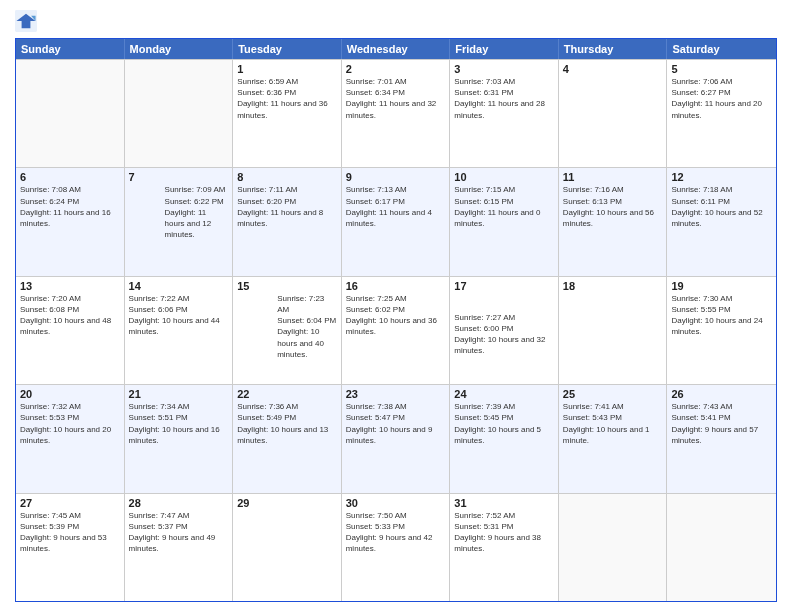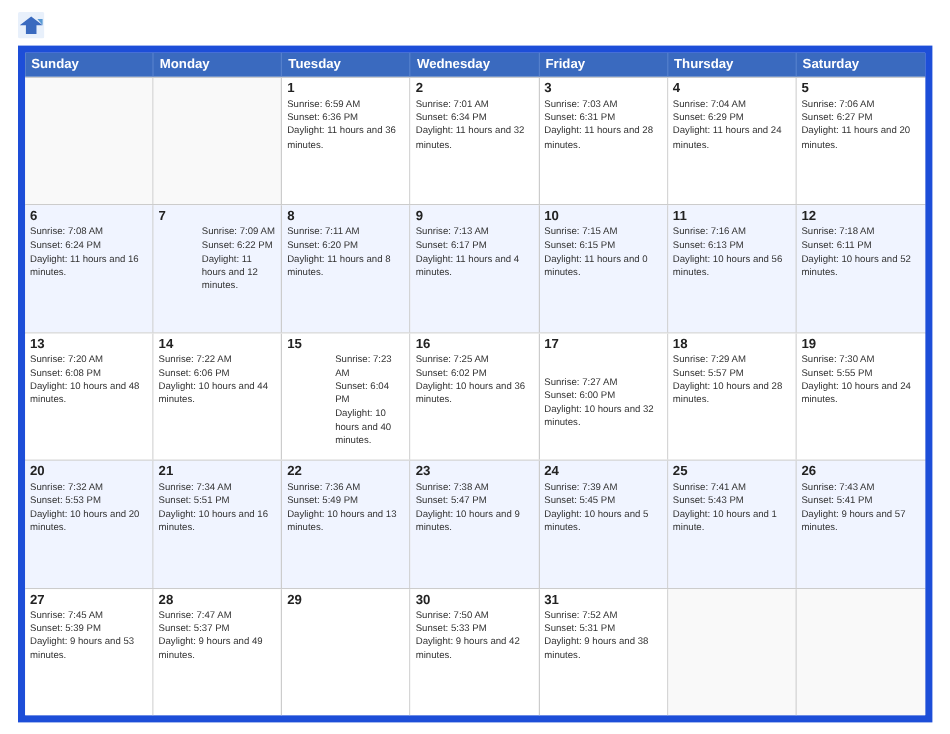--- a/index.html
+++ b/index.html
@@ -57,21 +57,21 @@
       line-height: 1.1;
     }
     .location {
       font-size: 13px;
       color: #555;
     }
     .calendar {
       flex: 1;
       display: flex;
       flex-direction: column;
-      border: 6px solid #1d4ed8;
+      border: 1px solid #1d4ed8;
     }
     .cal-header {
       display: grid;
       grid-template-columns: repeat(7, 1fr);
       background: #3a6abf;
     }
     .cal-header-cell {
       color: #fff;
       font-size: 11px;
       font-weight: bold;
@@ -164,23 +164,20 @@
 Daylight: 11 hours and 32 minutes.</div>
           </div>
           <div class="cal-cell">
             <span class="day-num">3</span>
             <div class="cell-text" style="white-space: pre-line;">Sunrise: 7:03 AM
 Sunset: 6:31 PM
 Daylight: 11 hours and 28 minutes.</div>
           </div>
           <div class="cal-cell">
             <span class="day-num">4</span>
-            <div class="cell-text" style="white-space: pre-line;">Sunrise: 7:04 AM
-Sunset: 6:29 PM
-Daylight: 11 hours and 24 minutes.</div>
           </div>
           <div class="cal-cell">
             <span class="day-num">5</span>
             <div class="cell-text" style="white-space: pre-line;">Sunrise: 7:06 AM
 Sunset: 6:27 PM
 Daylight: 11 hours and 20 minutes.</div>
           </div>
         </div>
         <div class="cal-row">
           <div class="cal-cell alt-row">
@@ -252,23 +249,20 @@
 Daylight: 10 hours and 36 minutes.</div>
           </div>
           <div class="cal-cell">
             <span class="day-num">17</span>
             <div class="cell-text" style="white-space: pre-line; margin-top: 20px;">Sunrise: 7:27 AM
 Sunset: 6:00 PM
 Daylight: 10 hours and 32 minutes.</div>
           </div>
           <div class="cal-cell">
             <span class="day-num">18</span>
-            <div class="cell-text" style="white-space: pre-line;">Sunrise: 7:29 AM
-Sunset: 5:57 PM
-Daylight: 10 hours and 28 minutes.</div>
           </div>
           <div class="cal-cell">
             <span class="day-num">19</span>
             <div class="cell-text" style="white-space: pre-line;">Sunrise: 7:30 AM
 Sunset: 5:55 PM
 Daylight: 10 hours and 24 minutes.</div>
           </div>
         </div>
         <div class="cal-row">
           <div class="cal-cell alt-row">

